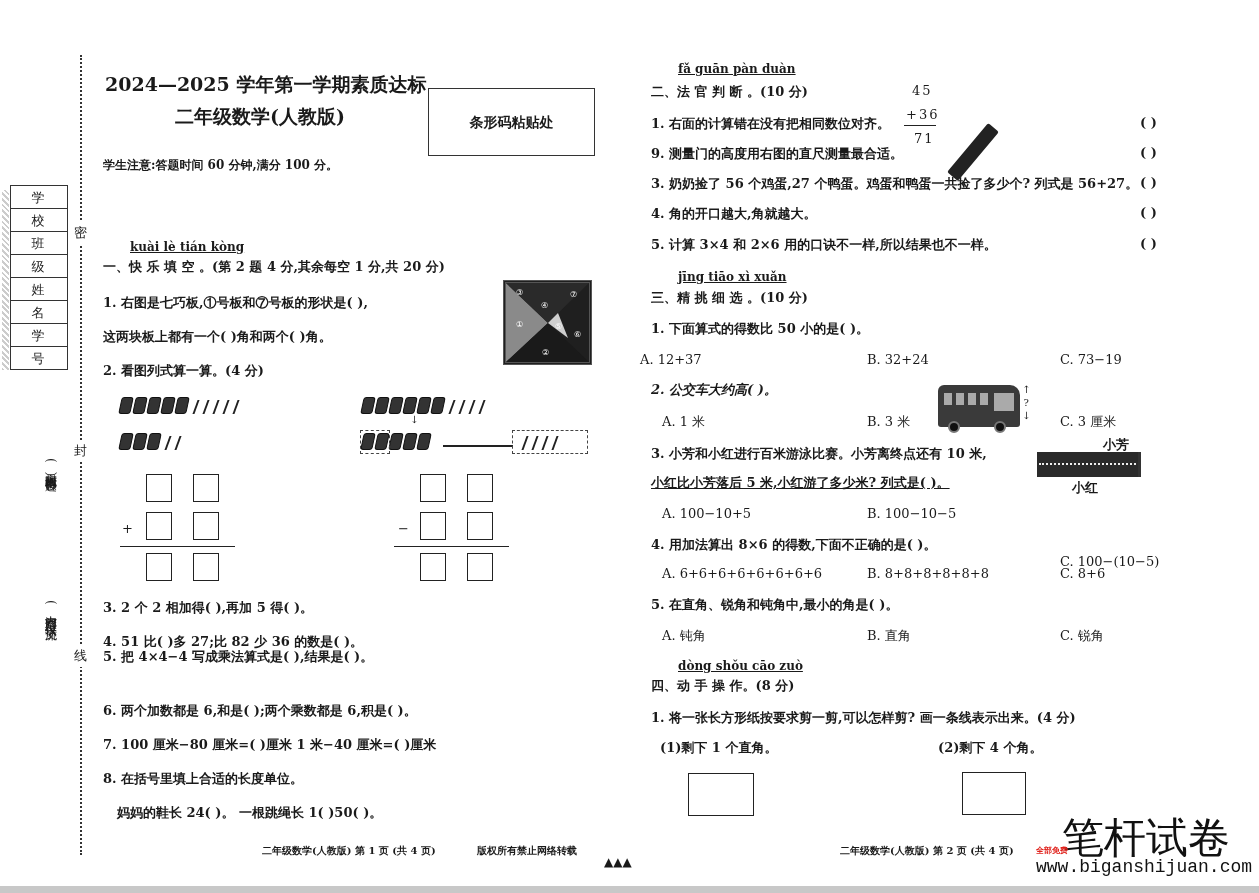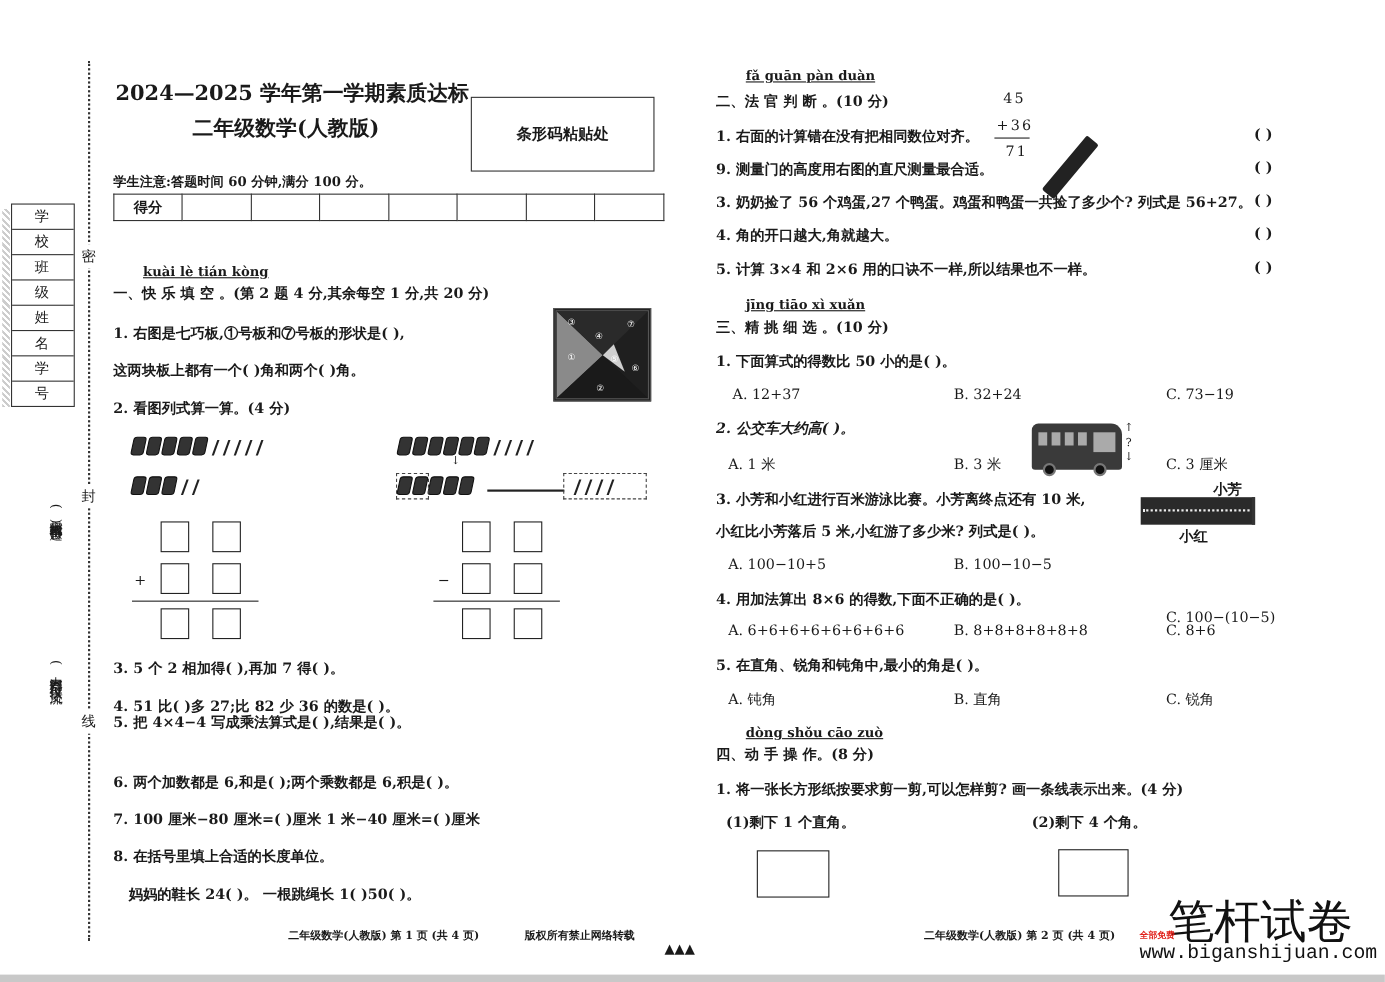--- a/index.html
+++ b/index.html
@@ -69,30 +69,20 @@
 <div class="seal-char" style="left:74px;top:645px;">线</div>
 <div class="vtext" style="left:42px;top:458px;">(密封线内不得答题)</div>
 <div class="vtext" style="left:42px;top:600px;">(内部资料  仅供交流)</div>
 
 <div class="abs title1">2024—2025 学年第一学期素质达标</div>
 <div class="abs title2">二年级数学(人教版)</div>
 <div class="barcode">条形码粘贴处</div>
 <div class="abs notice">学生注意:答题时间 60 分钟,满分 100 分。</div>
 <table class="score">
   <tbody>
-  <tr>
-    <td>得分</td>
-    <td></td>
-    <td></td>
-    <td></td>
-    <td></td>
-    <td></td>
-    <td></td>
-    <td></td>
-  </tr>
 </tbody>
   </table>
 
 <div class="abs pinyin" style="left:130px;top:240px;">kuài lè tián kòng</div>
 <div class="abs sec" style="left:103px;top:258px;">一、快 乐 填  空 。(第 2 题 4 分,其余每空 1 分,共 20 分)</div>
 <div class="abs q" style="left:103px;top:294px;">1. 右图是七巧板,①号板和⑦号板的形状是(               ),</div>
 <div class="abs q" style="left:103px;top:328px;">这两块板上都有一个(               )角和两个(              )角。</div>
 
 <div class="tangram">
   <svg width="83" height="79" viewBox="0 0 83 79">
@@ -147,21 +137,21 @@
 
 <div class="box" style="left:420px;top:474px;"></div>
 <div class="box" style="left:467px;top:474px;"></div>
 <div class="abs" style="left:398px;top:521px;font-size:13px;">−</div>
 <div class="box" style="left:420px;top:512px;"></div>
 <div class="box" style="left:467px;top:512px;"></div>
 <div class="hline" style="left:394px;top:546px;width:115px;"></div>
 <div class="box" style="left:420px;top:553px;"></div>
 <div class="box" style="left:467px;top:553px;"></div>
 
-<div class="abs q" style="left:103px;top:599px;">3. 5 个 2 相加得(               ),再加 7 得(              )。</div>
+<div class="abs q" style="left:103px;top:599px;">3. 2 个 2 相加得(               ),再加 5 得(              )。</div>
 <div class="abs q" style="left:103px;top:633px;">4. 51 比(               )多 27;比 82 少 36 的数是(              )。</div>
 <div class="abs q" style="left:103px;top:648px;">5. 把 4×4−4 写成乘法算式是(               ),结果是(              )。</div>
 <div class="abs q" style="left:103px;top:702px;">6. 两个加数都是 6,和是(               );两个乘数都是 6,积是(              )。</div>
 <div class="abs q" style="left:103px;top:736px;">7. 100 厘米−80 厘米=(               )厘米        1 米−40 厘米=(              )厘米</div>
 <div class="abs q" style="left:103px;top:770px;">8. 在括号里填上合适的长度单位。</div>
 <div class="abs q" style="left:117px;top:804px;">妈妈的鞋长 24(               )。      一根跳绳长 1(               )50(              )。</div>
 
 <div class="abs footer" style="left:262px;top:844px;">二年级数学(人教版) 第 1 页 (共 4 页)</div>
 <div class="abs footer" style="left:477px;top:844px;">版权所有禁止网络转载</div>
 <div class="abs" style="left:604px;top:855px;font-size:12px;">▲▲▲</div>
@@ -182,41 +172,41 @@
 <div class="abs q" style="left:1140px;top:115px;">(              )</div>
 <div class="abs q" style="left:1140px;top:145px;">(              )</div>
 <div class="abs q" style="left:1140px;top:175px;">(              )</div>
 <div class="abs q" style="left:1140px;top:205px;">(              )</div>
 <div class="abs q" style="left:1140px;top:236px;">(              )</div>
 
 <div class="abs pinyin" style="left:678px;top:270px;">jīng tiāo xì xuǎn</div>
 <div class="abs sec" style="left:651px;top:289px;">三、精  挑  细  选 。(10 分)</div>
 
 <div class="abs q" style="left:651px;top:320px;">1. 下面算式的得数比 50 小的是(              )。</div>
-<div class="abs opt" style="left:666px;top:352px;">A. 12+37</div>
+<div class="abs opt" style="left:640px;top:352px;">A. 12+37</div>
 <div class="abs opt" style="left:867px;top:352px;">B. 32+24</div>
 <div class="abs opt" style="left:1060px;top:352px;">C. 73−19</div>
 
 <div class="abs q" style="left:651px;top:381px;font-style:italic;">2. 公交车大约高(              )。</div>
 <div class="bus">
   <div class="win" style="left:6px;"></div>
     <div class="win" style="left:18px;"></div>
     <div class="win" style="left:30px;"></div>
     <div class="win" style="left:42px;"></div>
     <div class="win" style="left:56px;width:20px;height:18px;"></div>
   <div class="wheel" style="left:10px;"></div>
     <div class="wheel" style="left:56px;"></div>
 </div>
 <div class="abs" style="left:1022px;top:383px;font-size:10px;line-height:13px;text-align:center;">↑<br><span>?</span><br>↓</div>
 <div class="abs opt" style="left:662px;top:413px;">A. 1 米</div>
 <div class="abs opt" style="left:867px;top:413px;">B. 3 米</div>
 <div class="abs opt" style="left:1060px;top:413px;">C. 3 厘米</div>
 
 <div class="abs q" style="left:651px;top:445px;">3. 小芳和小红进行百米游泳比赛。小芳离终点还有 10 米,</div>
-<div class="abs q" style="left:651px;top:474px;">小红比小芳落后 5 米,小红游了多少米? 列式是(              )。</div>
+<div class="abs q" style="left:651px;top:474px;text-decoration:underline;">小红比小芳落后 5 米,小红游了多少米? 列式是(              )。</div>
 <div class="abs q" style="left:1103px;top:436px;">小芳</div>
 <div class="track">
     <div class="dash"></div>
   </div>
 <div class="abs q" style="left:1072px;top:479px;">小红</div>
 <div class="abs opt" style="left:662px;top:506px;">A. 100−10+5</div>
 <div class="abs opt" style="left:867px;top:506px;">B. 100−10−5</div>
 <div class="abs opt" style="left:1060px;top:506px;margin-top:48px;">C. 100−(10−5)</div>
 
 <div class="abs q" style="left:651px;top:536px;">4. 用加法算出 8×6 的得数,下面不正确的是(              )。</div>

